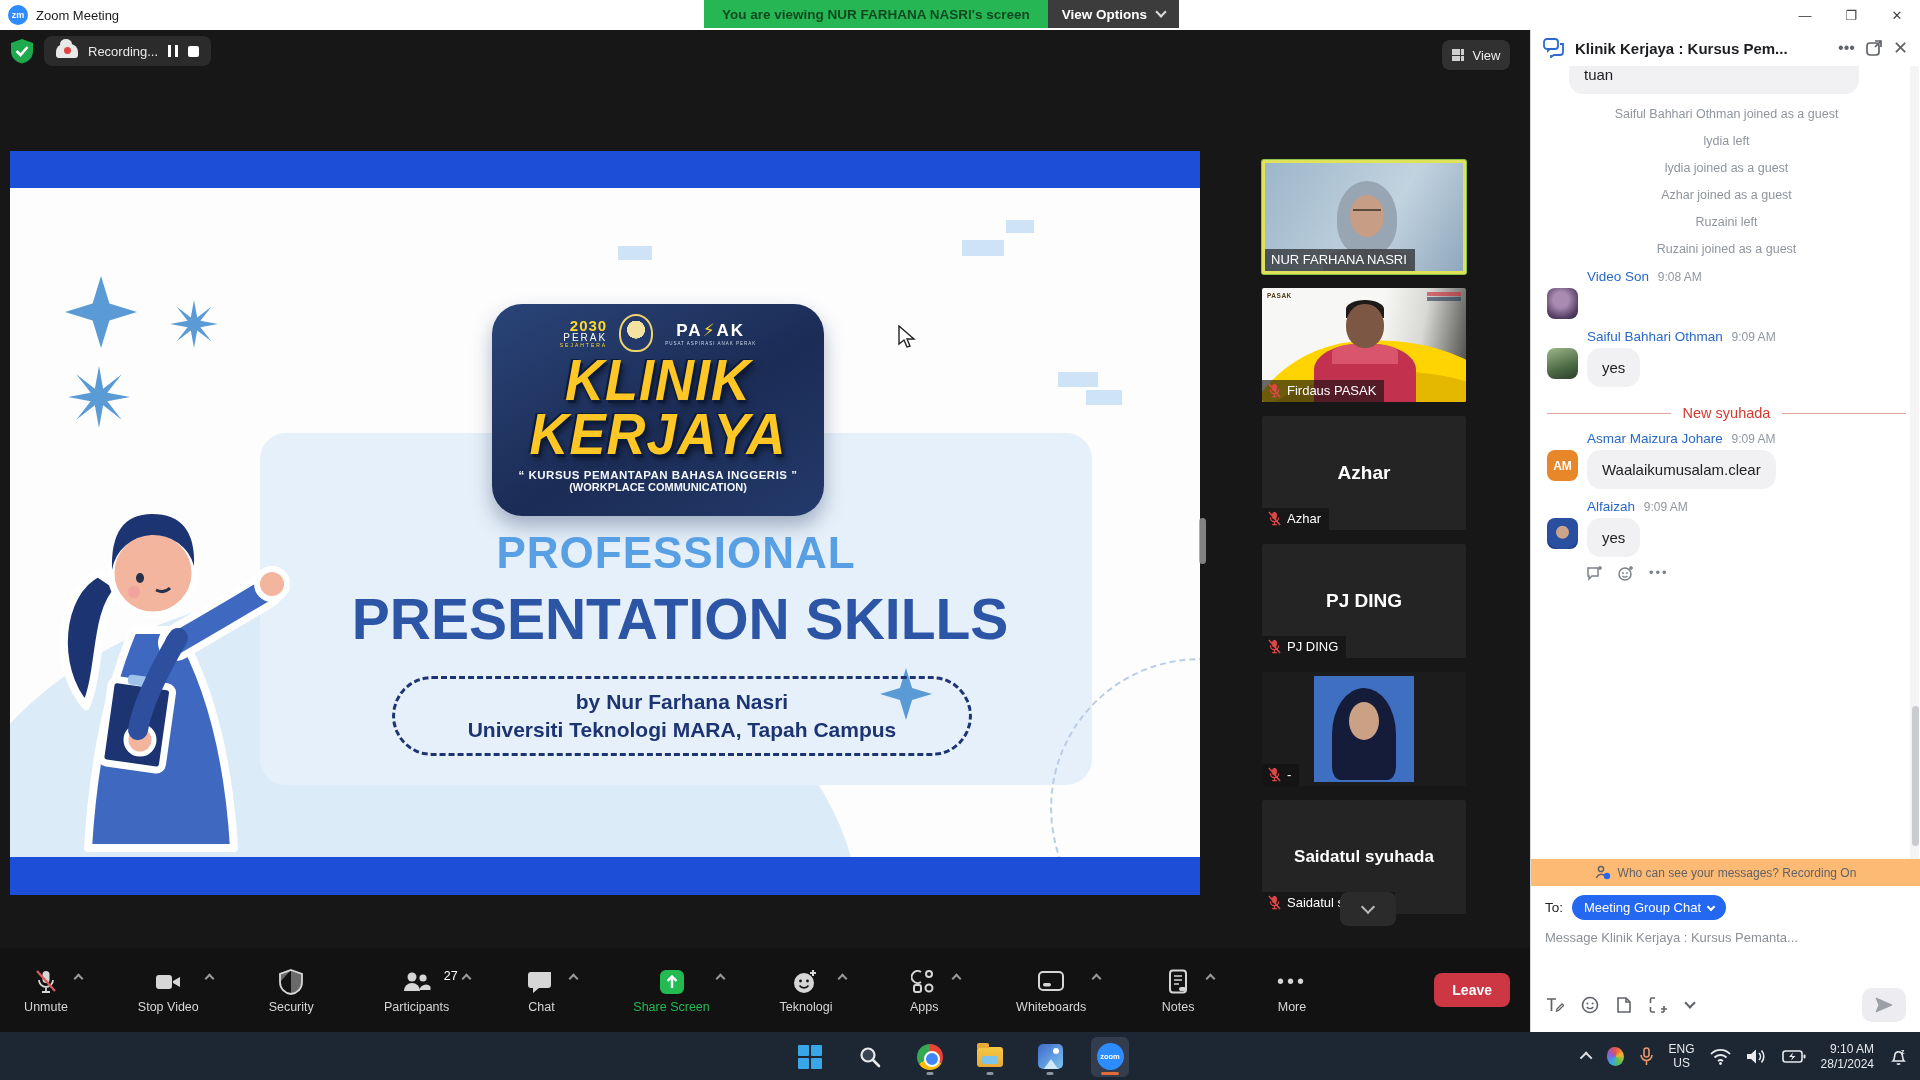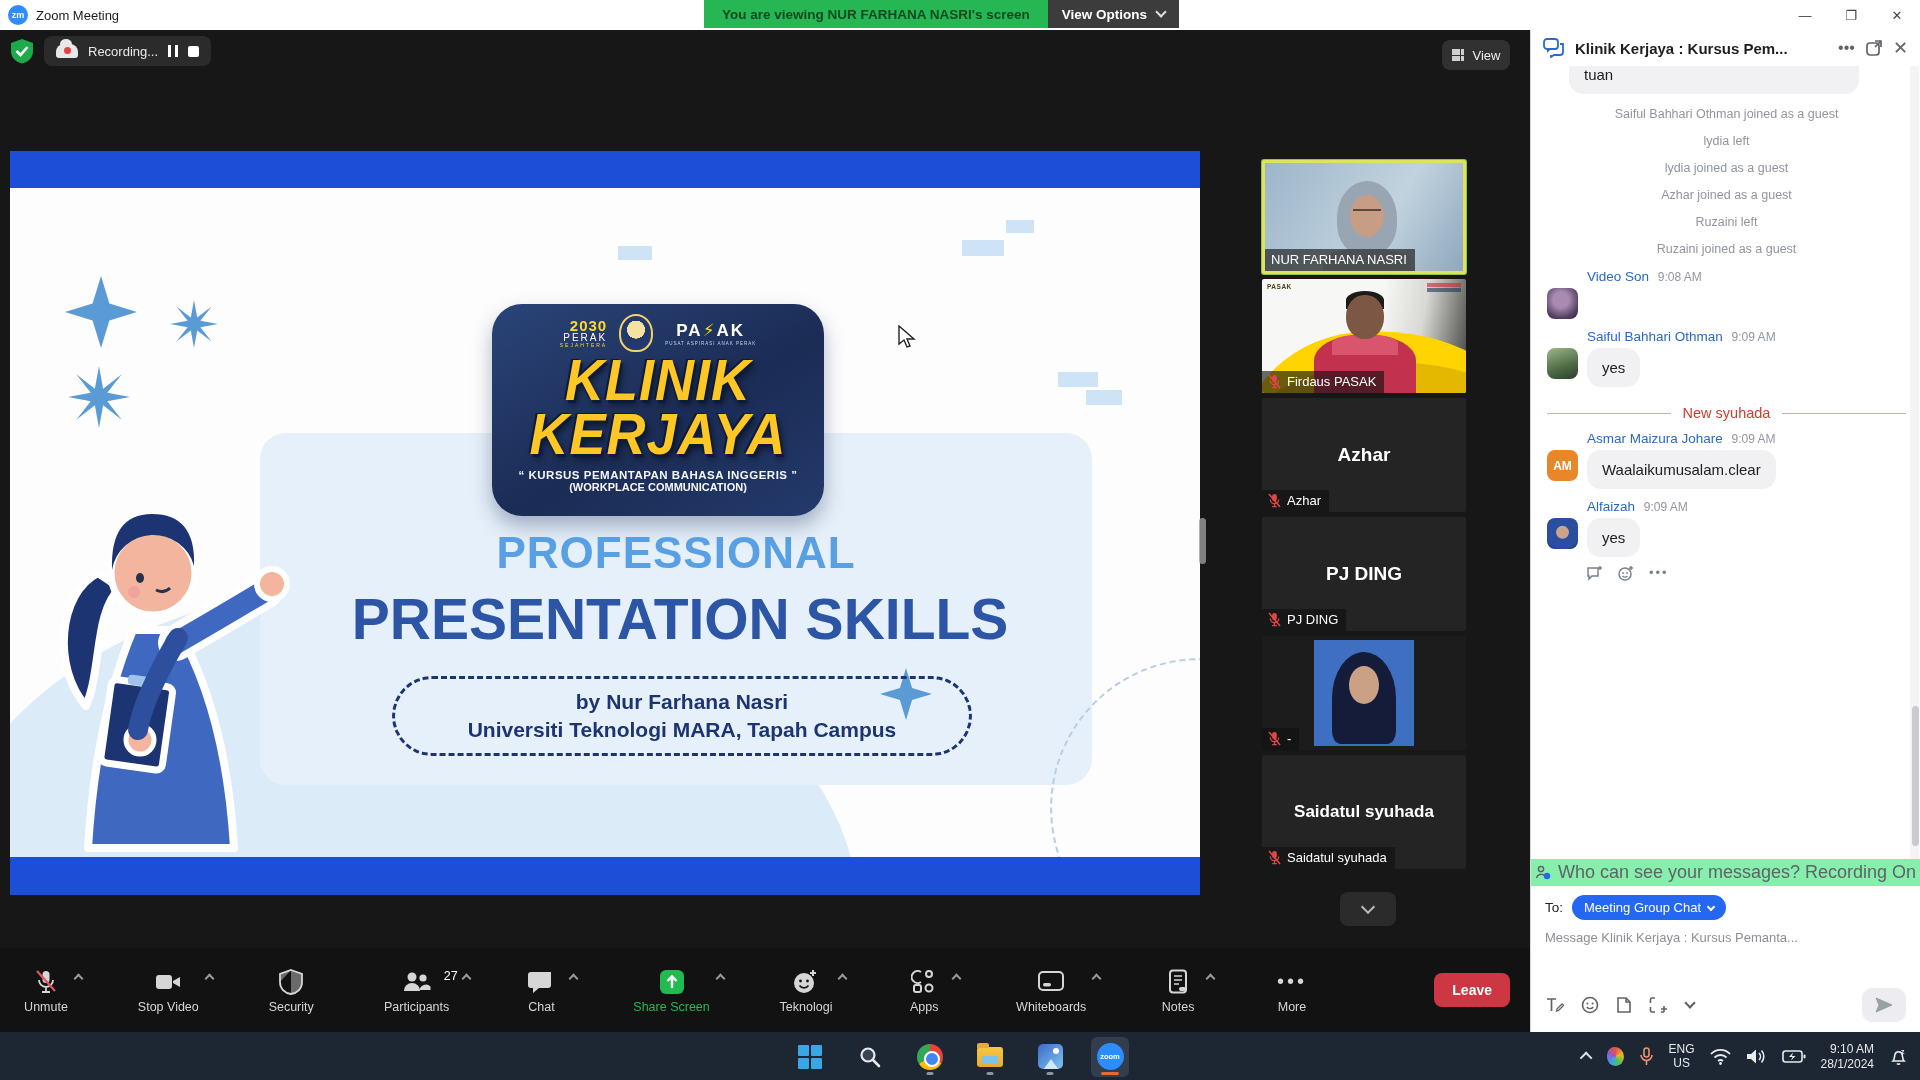--- a/index.html
+++ b/index.html
@@ -82,21 +82,21 @@
   .byline { position:absolute; left:382px; top:488px; width:580px; height:80px;
     border:3px dashed #1d3472; border-radius:40px; display:flex; flex-direction:column;
     align-items:center; justify-content:center; color:#1d3472; font-weight:bold; font-size:21px; line-height:1.35; }
   .star4 { position:absolute; fill:#5b9bd5; }
   .burst { position:absolute; fill:#5b9bd5; }
 
   
   #divider { left:1199px; top:518px; width:7px; height:46px; background:#9c9c9c; border-radius:4px; opacity:.8; }
 
   
-  #thumbs { left:1262px; top:160px; width:204px; display:flex; flex-direction:column; gap:5px; }
+  #thumbs { left:1262px; top:160px; width:204px; display:flex; flex-direction:column; gap:14px; }
   .tile { position:relative; width:204px; height:114px; background:#242424; border-radius:2px; overflow:hidden; }
   .tile.active { border:3px solid #dfe35a; box-shadow:0 0 0 1px #8fc34a; }
   .name-label { position:absolute; left:0; bottom:0; background:rgba(16,16,16,.62); color:#fff;
     font-size:13px; padding:3px 8px 4px 6px; display:flex; align-items:center; gap:6px; max-width:100%;
     white-space:nowrap; overflow:hidden; }
   .center-name { position:absolute; inset:0; display:flex; align-items:center; justify-content:center;
     color:#fff; font-weight:bold; font-size:19px; }
   .mic-off { width:13px; height:15px; flex:0 0 auto; }
   
   .cam1 { position:absolute; inset:0; background:linear-gradient(120deg,#9db6ca,#c2d3df 60%,#8fa8bd); }
@@ -151,22 +151,22 @@
   .av-eric { background:radial-gradient(circle at 45% 38%,#a98bb0 0 30%,#574065 70%,#2f2438); }
   .av-saiful { background:linear-gradient(160deg,#9fb78a,#4c6b45 60%,#2c3f2a); }
   .av-am { background:#e8862a; }
   .av-alf { background:radial-gradient(circle at 50% 46%,#caa58c 0 26%,#2a4fa0 30% 70%,#15285c); }
   .divider { display:flex; align-items:center; gap:12px; margin:18px 0 8px; }
   .divider .ln { flex:1; height:1px; background:#e4a7a2; }
   .divider .txt { color:#d33a2f; font-size:14.5px; }
   .actions { margin-left:40px; margin-top:8px; display:flex; gap:14px; color:#7c828a; }
   .scrolltrack { position:absolute; right:1px; top:0; width:9px; height:100%; background:#f4f4f4; }
   .scrollthumb { position:absolute; right:1px; width:7px; height:140px; background:#c9cbcf; border-radius:4px; top:640px; }
-  .privacy { flex:0 0 auto; height:27px; background:#86efac; display:flex; align-items:center; justify-content:center;
-    gap:7px; font-size:18px; color:#5f6368; }
+  .privacy { flex:0 0 auto; height:27px; background:#fdba74; display:flex; align-items:center; justify-content:center;
+    gap:7px; font-size:12px; color:#5f6368; }
   .compose { flex:0 0 auto; padding:9px 14px 10px; }
   .to-row { display:flex; align-items:center; gap:9px; }
   .to-lbl { font-size:13.5px; color:#202124; }
   .to-pill { background:#2468f2; color:#fff; font-size:13px; border-radius:14px; padding:5px 12px;
     display:flex; align-items:center; gap:7px; }
   .to-pill .chev-dn { width:6px; height:6px; border-color:#fff; margin-top:-2px; }
   .compose-input { width:100%; border:none; outline:none; resize:none; font-size:13px; margin-top:10px;
     font-family:"Liberation Sans",sans-serif; color:#202124; height:52px; }
   .compose-input::placeholder { color:#8b9098; }
   .compose-icons { display:flex; align-items:center; gap:17px; color:#5f6368; margin-top:2px; }

